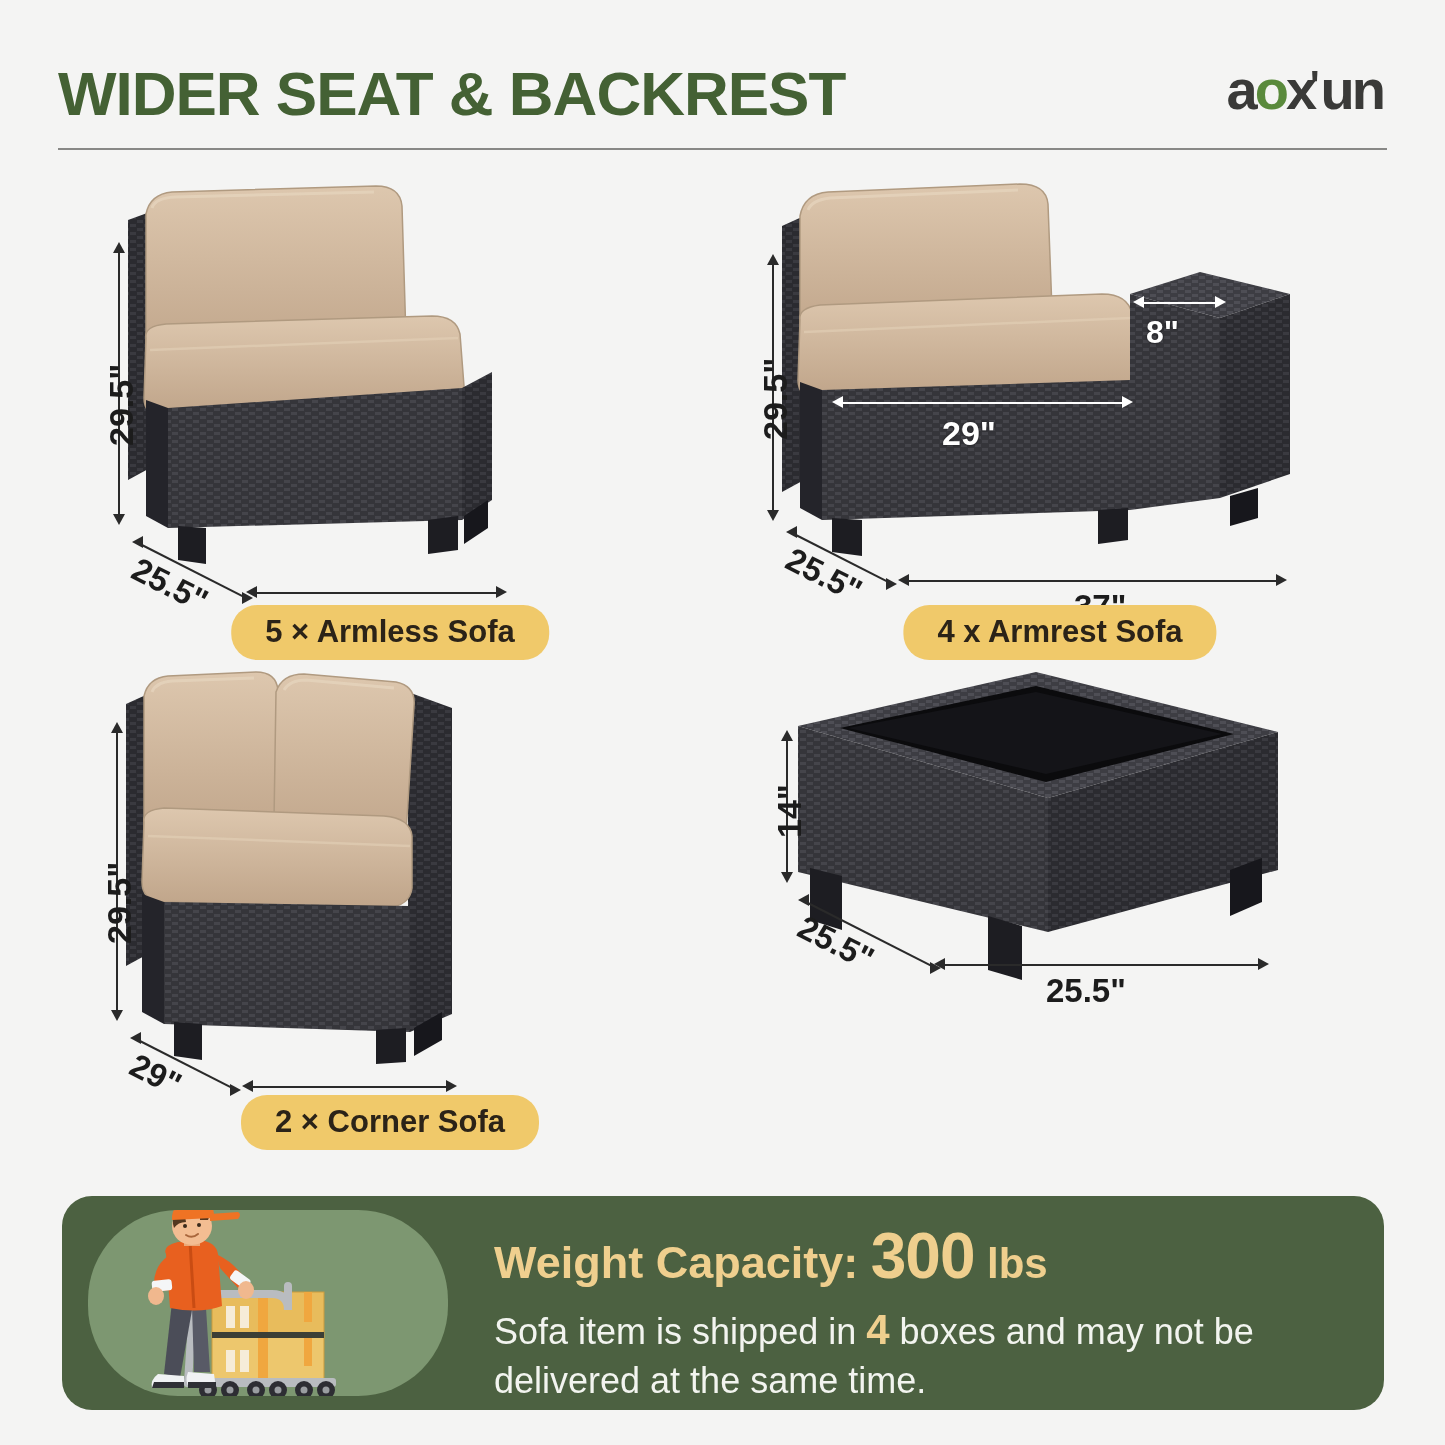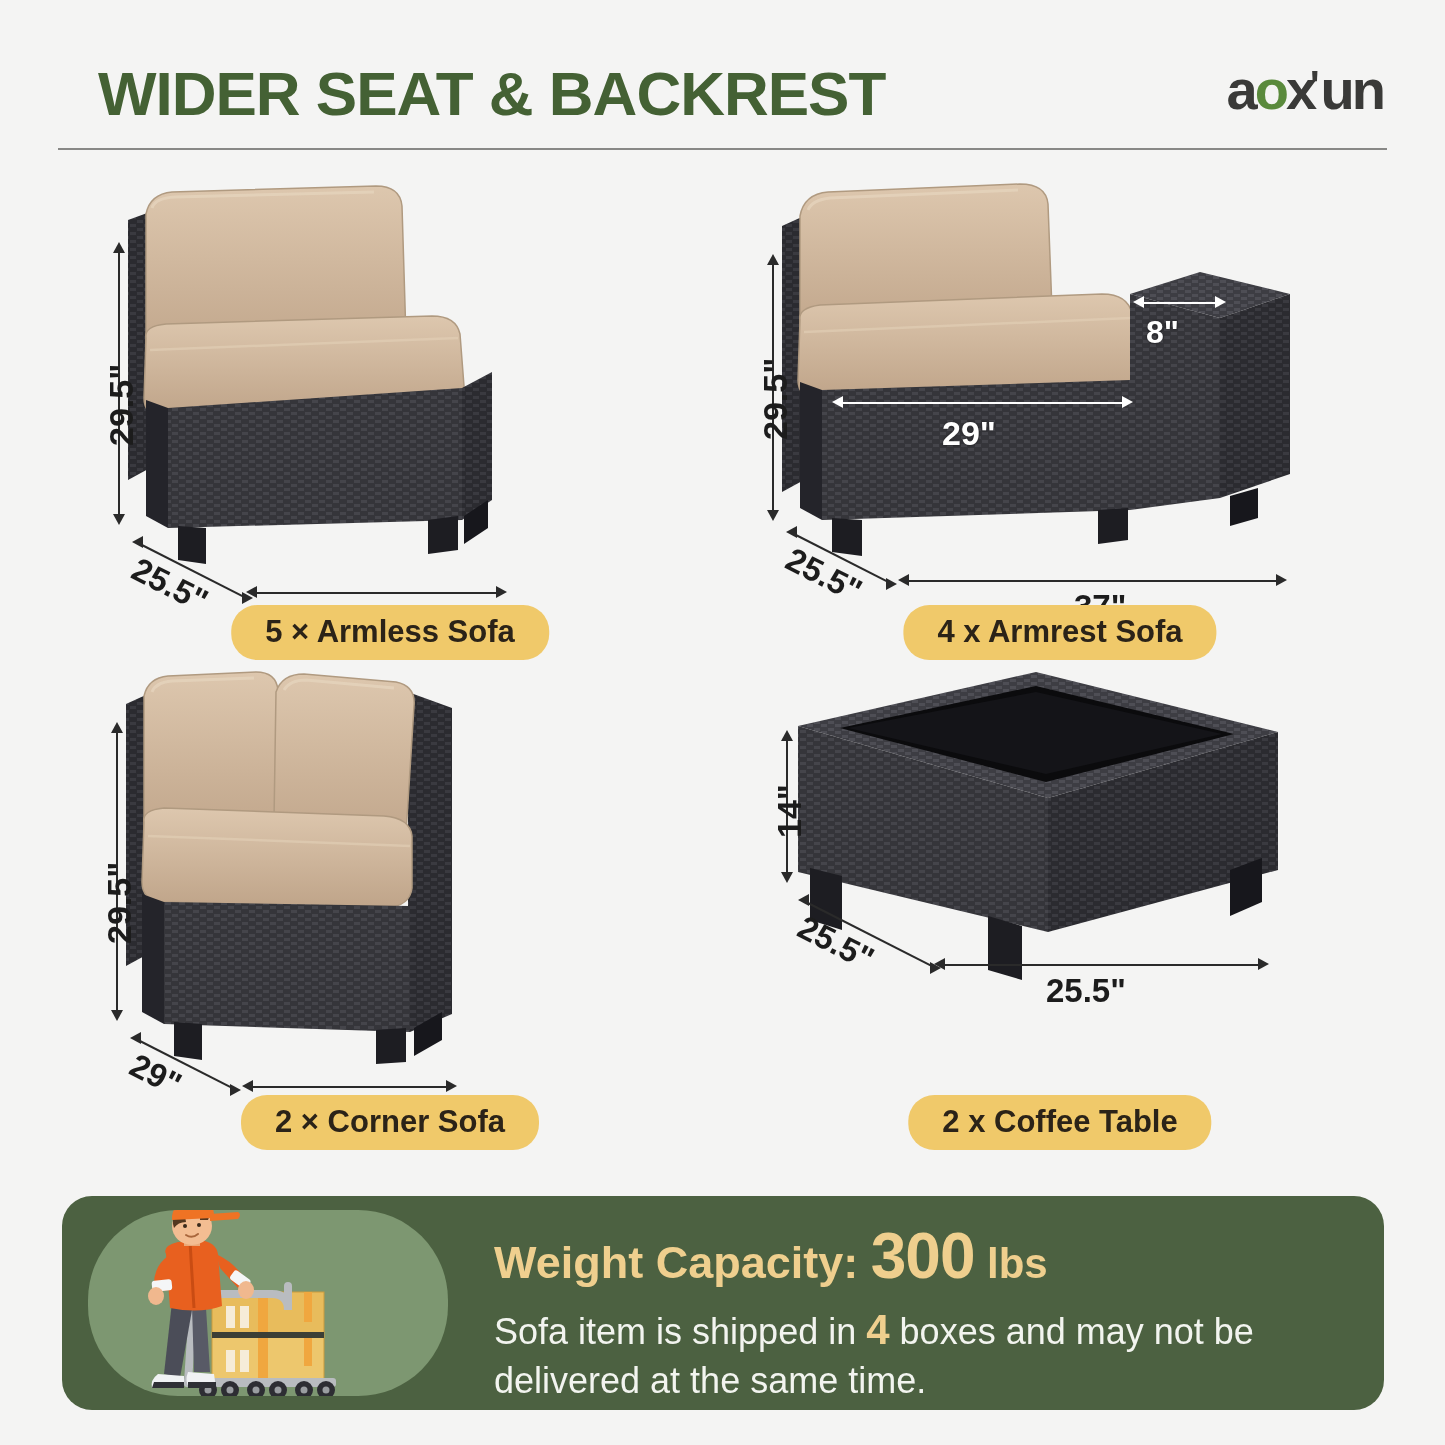--- a/index.html
+++ b/index.html
@@ -22,21 +22,20 @@
   }
   .header-title {
     position: absolute;
     left: 58px;
     top: 58px;
     font-size: 62px;
     font-weight: bold;
     color: #446134;
     letter-spacing: -1px;
     white-space: nowrap;
-    margin-left: 40px;
   }
   .brand-logo {
     position: absolute;
     right: 62px;
     top: 62px;
     font-size: 56px;
     font-weight: bold;
     letter-spacing: -3px;
     color: #3a3a38;
     line-height: 1;
@@ -422,21 +421,20 @@
     <div class="arrow arrow-h" style="left:74px; top:242px; width:142px; transform:rotate(27deg); transform-origin:left center;"></div>
     <div class="ahead ah-l" style="left:68px; top:236px;"></div>
     <div class="ahead ah-r" style="left:200px; top:304px;"></div>
     <div class="dim" style="left:78px; top:252px; font-size:33px; transform:rotate(27deg); transform-origin:left top;">25.5"</div>
 
     <div class="arrow arrow-h" style="left:212px; top:306px; width:320px;"></div>
     <div class="ahead ah-l" style="left:204px; top:300px;"></div>
     <div class="ahead ah-r" style="left:528px; top:300px;"></div>
     <div class="dim" style="left:316px; top:316px; font-size:33px;">25.5"</div>
 
-    <div class="pill">2 x Coffee Table</div>
   </div>
 
 </div>
 
 <div class="banner">
 
   <div class="banner-illus">
     <svg viewBox="0 0 360 186" width="360" height="186">
 
       <rect x="124" y="82" width="112" height="44" fill="#e8bc5c"></rect>

